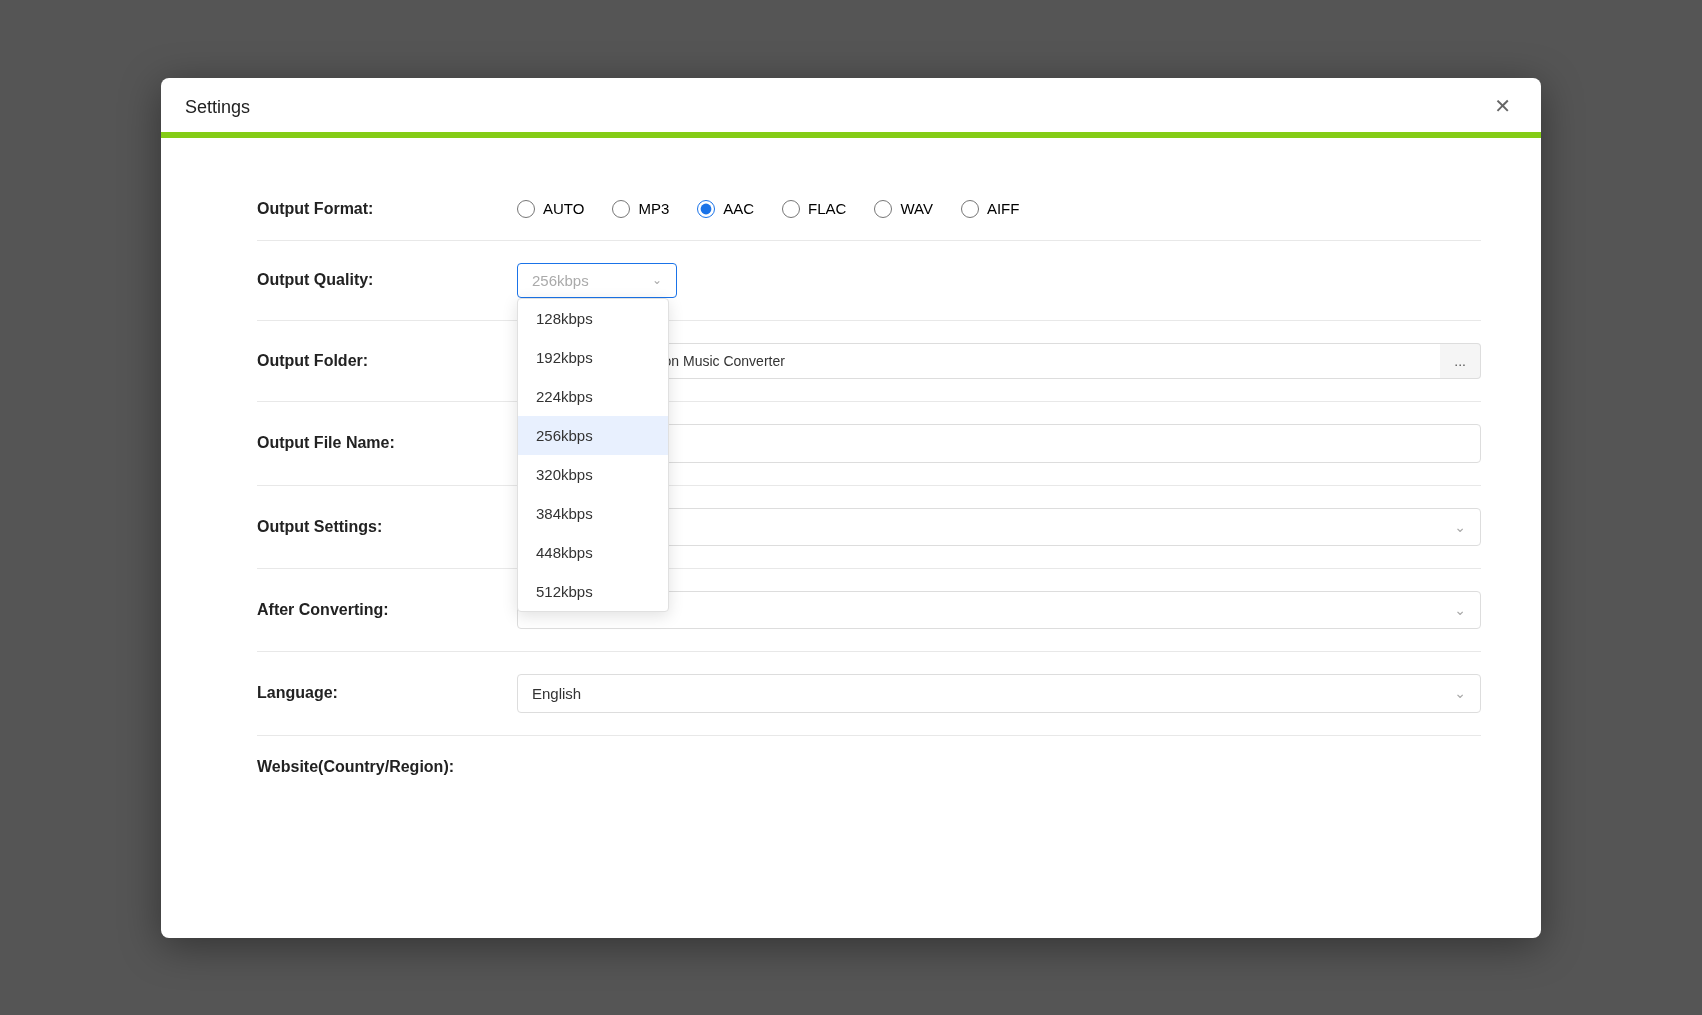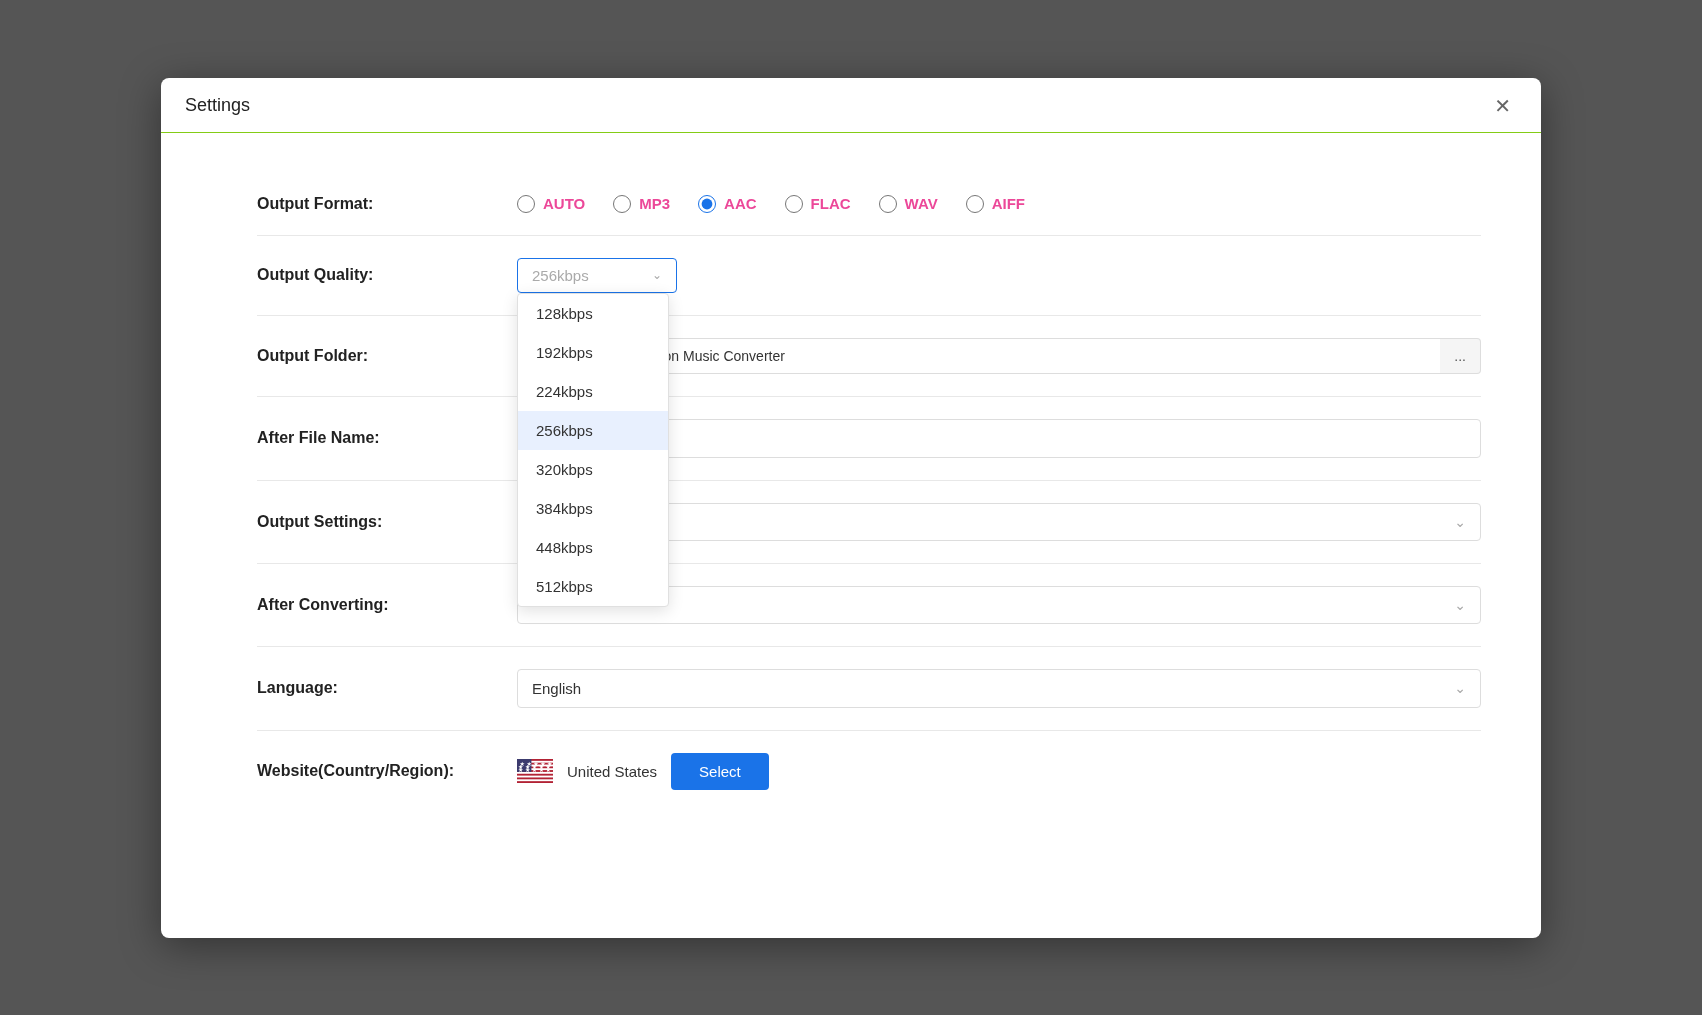--- a/index.html
+++ b/index.html
@@ -15,24 +15,24 @@
       background: #fff;
       width: 1380px;
       min-height: 860px;
       border-radius: 8px;
       box-shadow: 0 8px 40px rgba(0,0,0,0.4);
       position: relative;
       overflow: visible;
     }
     .title-bar {
       display: flex;
-      align-items: center;
+      align-items: flex-end;
       justify-content: space-between;
       padding: 16px 24px 14px 24px;
-      border-bottom: 1px solid #84cc16;
+      border-bottom: 6px solid #84cc16;
     }
     .title-bar-title {
       font-size: 18px;
       font-weight: 500;
       color: #222;
     }
     .close-btn {
       background: none;
       border: none;
       font-size: 20px;
@@ -78,22 +78,21 @@
       cursor: pointer;
     }
     .radio-item input[type="radio"] {
       width: 18px;
       height: 18px;
       accent-color: #1a73e8;
       cursor: pointer;
     }
     .radio-label {
       font-size: 15px;
-      color: #ec4899;
-      font-weight: bold;
+      color: #000000;
     }
     
     .quality-dropdown-wrapper {
       position: relative;
       width: 160px;
     }
     .quality-dropdown-btn {
       width: 160px;
       padding: 8px 14px;
       border: 1.5px solid #1a73e8;
@@ -281,21 +280,21 @@
 
     <div class="setting-row">
       <div class="setting-label">Output Folder:</div>
       <div class="setting-value folder-input-wrapper">
         <input class="folder-path" type="text" readonly="" value="nents\Ukeysoft Amazon Music Converter" style="">
         <button class="folder-browse-btn">...</button>
       </div>
     </div>
 
     <div class="setting-row">
-      <div class="setting-label">After File Name:</div>
+      <div class="setting-label">Output File Name:</div>
       <div class="setting-value">
         <input class="filename-input" type="text" value="" style="">
       </div>
     </div>
 
     <div class="setting-row">
       <div class="setting-label">Output Settings:</div>
       <div class="setting-value">
         <div class="generic-dropdown">
           <span></span>
@@ -319,35 +318,16 @@
       <div class="setting-value">
         <div class="generic-dropdown">
           <span>English</span>
           <span class="chev">⌄</span>
         </div>
       </div>
     </div>
 
     <div class="setting-row">
       <div class="setting-label">Website(Country/Region):</div>
-      <div class="setting-value website-row-value">
-
-        <svg class="flag-icon" viewBox="0 0 36 24" xmlns="http://www.w3.org/2000/svg">
-          <rect width="36" height="24" fill="#B22234"></rect>
-          <rect y="1.846" width="36" height="1.846" fill="#fff"></rect>
-          <rect y="5.538" width="36" height="1.846" fill="#fff"></rect>
-          <rect y="9.231" width="36" height="1.846" fill="#fff"></rect>
-          <rect y="12.923" width="36" height="1.846" fill="#fff"></rect>
-          <rect y="16.615" width="36" height="1.846" fill="#fff"></rect>
-          <rect y="20.308" width="36" height="1.846" fill="#fff"></rect>
-          <rect width="14.4" height="12.923" fill="#3C3B6E"></rect>
-
-          <text x="1" y="10" font-size="6" fill="#fff" letter-spacing="1.5">★★★★★★</text>
-          <text x="2.5" y="6.5" font-size="6" fill="#fff" letter-spacing="1.5">★★★★★</text>
-          <text x="1" y="13" font-size="6" fill="#fff" letter-spacing="1.5">★★★★★★</text>
-        </svg>
-        <span class="country-name">United States</span>
-        <button class="select-btn">Select</button>
-      </div>
     </div>
 
   </div>
 </div>
 
 </body></html>

